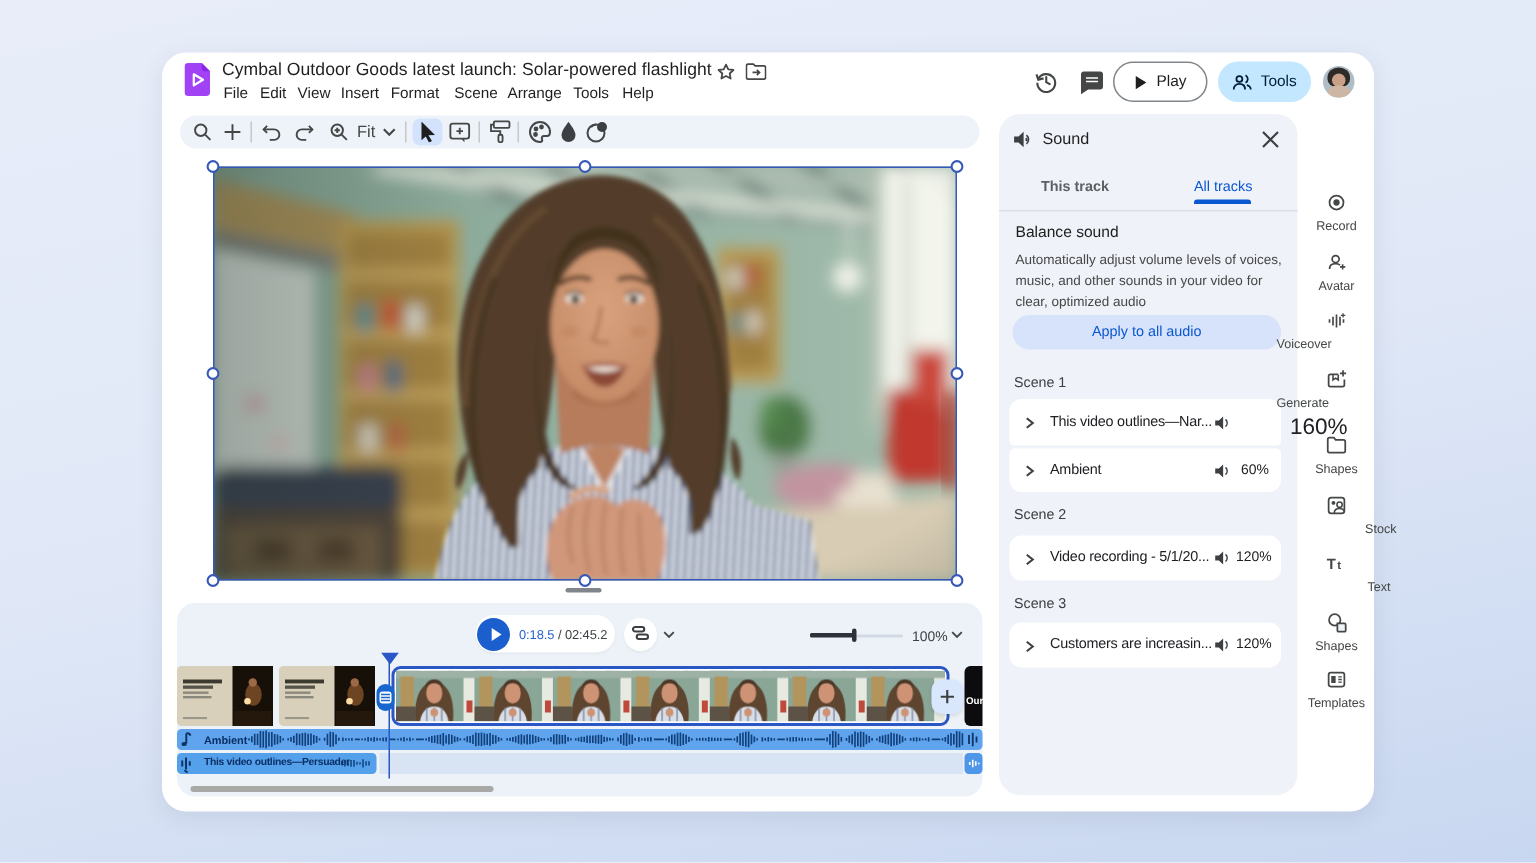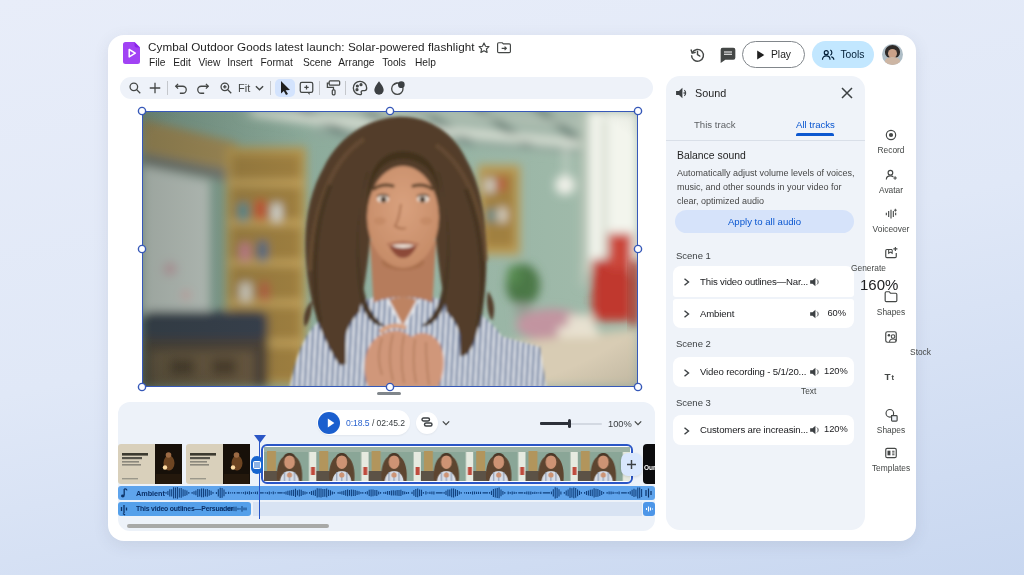--- a/index.html
+++ b/index.html
@@ -427,21 +427,21 @@
 
 <div class="abs" style="left:666px;top:76px;width:199px;height:454px;border-radius:14px;background:#eff3f9"></div>
 <svg class="abs" style="left:676px;top:87px" width="13" height="12" viewBox="0 0 15 14" fill="#3c4043">
     <path d="M0 4.6 H3.4 L7.4 1 V13 L3.4 9.4 H0 Z"></path>
     <path d="M9.6 3.6 A4.4 4.4 0 0 1 9.6 10.4 M9.2 5.8 A 2 2 0 0 1 9.2 8.2" stroke="#3c4043" stroke-width="1.3" fill="none"></path>
   </svg>
 <div class="abs" style="left:695px;top:87px;font-size:10.8px;color:#1f1f1f">Sound</div>
 <svg class="abs" style="left:841px;top:87px" width="12" height="12" viewBox="0 0 12 12" stroke="#3c4043" stroke-width="1.5">
     <path d="M1 1 L11 11 M11 1 L1 11"></path>
   </svg>
-<div class="abs" style="left:694px;top:119px;font-size:9.6px;font-weight:400;color:#5c5f63">This track</div>
+<div class="abs" style="left:694px;top:119px;font-size:9.6px;font-weight:700;color:#5c5f63">This track</div>
 <div class="abs" style="left:796px;top:119px;font-size:9.6px;font-weight:500;color:#0b57d0">All tracks</div>
 <div class="abs" style="left:796px;top:133px;width:38px;height:3px;border-radius:2px 2px 0 0;background:#0b57d0"></div>
 <div class="abs" style="left:666px;top:140px;width:199px;height:1px;background:#d9dfe8"></div>
 <div class="abs" style="left:677px;top:150px;font-size:10.4px;font-weight:500;color:#1f1f1f">Balance sound</div>
 <div class="abs" style="left:677px;top:166px;font-size:9px;line-height:14px;color:#474747;white-space:nowrap">Automatically adjust volume levels of voices,<br>music, and other sounds in your video for<br>clear, optimized audio</div>
 <div class="abs" style="left:675px;top:210px;width:179px;height:23px;border-radius:12px;background:#d6e3fa;display:flex;align-items:center;justify-content:center">
   <span style="font-size:9.6px;font-weight:500;color:#0b57d0">Apply to all audio</span>
 </div>
 <div class="abs" style="left:676px;top:250px;font-size:9.5px;color:#3c4043">Scene 1</div>
 <div class="abs" style="left:673px;top:266px;width:181px;height:31px;border-radius:8px 8px 3px 3px;background:#fff"></div>
@@ -495,21 +495,21 @@
 <svg class="abs" style="left:884px;top:168px" width="14" height="14" viewBox="0 0 24 24">
     <circle cx="11" cy="8" r="4" fill="none" stroke="#444746" stroke-width="2"></circle>
     <path d="M4 19.5 C4 15.4 7.2 13.4 11 13.4 C13 13.4 14.8 14 16 15" fill="none" stroke="#444746" stroke-width="2"></path>
     <path d="M19 14 V20 M16 17 H22" stroke="#444746" stroke-width="1.8"></path>
   </svg>
 <div class="abs" style="left:851px;top:185px;width:80px;text-align:center;font-size:8.4px;color:#444746">Avatar</div>
 <svg class="abs" style="left:884px;top:207px" width="14" height="14" viewBox="0 0 24 24">
     <path d="M4 10 V14 M8 7 V17 M12 4.5 V19.5 M16 7 V17 M20 10 V14" stroke="#444746" stroke-width="1.9"></path>
     <path d="M19.5 3 V8 M17 5.5 H22" stroke="#444746" stroke-width="1.5"></path>
   </svg>
-<div class="abs" style="left:851px;top:224px;width:80px;text-align:center;font-size:8.4px;color:#444746">Voiceover</div>
+<div class="abs" style="left:851px;top:224px;width:80px;text-align:left;font-size:8.4px;color:#444746">Voiceover</div>
 <svg class="abs" style="left:884px;top:246px" width="14" height="14" viewBox="0 0 24 24">
     <path d="M21 12 L21 18 A2 2 0 0 1 19 20 L5 20 A2 2 0 0 1 3 18 L3 8 A2 2 0 0 1 5 6 L14 6" fill="none" stroke="#444746" stroke-width="2"></path>
     <path d="M8 6.5 V12.5 L11 10.5 L14 12.5 V6.5" fill="none" stroke="#444746" stroke-width="1.8"></path>
     <path d="M19.5 1.5 V8.5 M16 5 H23" stroke="#444746" stroke-width="1.9"></path>
   </svg>
 <div class="abs" style="left:851px;top:263px;width:80px;text-align:left;font-size:8.4px;color:#444746">Generate</div>
 <svg class="abs" style="left:884px;top:290px" width="14" height="14" viewBox="0 0 24 24">
     <path d="M2 5 A2 2 0 0 1 4 3 L9 3 L11 5.5 L20 5.5 A2 2 0 0 1 22 7.5 L22 18 A2 2 0 0 1 20 20 L4 20 A2 2 0 0 1 2 18 Z" fill="none" stroke="#444746" stroke-width="2"></path>
   </svg>
 <div class="abs" style="left:851px;top:307px;width:80px;text-align:center;font-size:8.4px;color:#444746">Shapes</div>
@@ -517,21 +517,21 @@
     <rect x="3" y="3" width="18" height="18" rx="3" fill="none" stroke="#444746" stroke-width="2"></rect>
     <circle cx="8.5" cy="9" r="2.2" fill="#444746"></circle>
     <circle cx="15.5" cy="11" r="3" fill="none" stroke="#444746" stroke-width="1.8"></circle>
     <path d="M9.5 20.5 C9.5 17 12 15.4 15.5 15.4 C18.5 15.4 20.3 16.6 21 18.5" fill="none" stroke="#444746" stroke-width="1.8"></path>
   </svg>
 <div class="abs" style="left:851px;top:347px;width:80px;text-align:right;font-size:8.4px;color:#444746">Stock</div>
 <svg class="abs" style="left:884px;top:369px" width="14" height="14" viewBox="0 0 24 24">
     <text x="1" y="18" font-family="Liberation Sans" font-size="17" font-weight="700" fill="#444746">T</text>
     <text x="13" y="18" font-family="Liberation Sans" font-size="13" font-weight="700" fill="#444746">t</text>
   </svg>
-<div class="abs" style="left:801px;top:386px;width:80px;text-align:left;font-size:8.4px;color:#444746">Text</div>
+<div class="abs" style="left:847px;top:386px;width:80px;text-align:right;font-size:8.4px;color:#444746">Text</div>
 <svg class="abs" style="left:884px;top:408px" width="14" height="14" viewBox="0 0 24 24">
     <circle cx="10" cy="9" r="6.5" fill="none" stroke="#444746" stroke-width="2"></circle>
     <path d="M13 13 L21 13 A1.5 1.5 0 0 1 22.5 14.5 L22.5 21 A1.5 1.5 0 0 1 21 22.5 L14.5 22.5 A1.5 1.5 0 0 1 13 21 Z" fill="#eff3f9" stroke="#444746" stroke-width="2"></path>
   </svg>
 <div class="abs" style="left:851px;top:425px;width:80px;text-align:center;font-size:8.4px;color:#444746">Shapes</div>
 <svg class="abs" style="left:884px;top:446px" width="14" height="14" viewBox="0 0 24 24">
     <rect x="3" y="4" width="18" height="16" rx="2.5" fill="none" stroke="#444746" stroke-width="2"></rect>
     <rect x="6" y="8" width="5" height="8" fill="#444746"></rect>
     <path d="M14 9 H18 M14 12 H18 M14 15 H18" stroke="#444746" stroke-width="1.7"></path>
   </svg>

